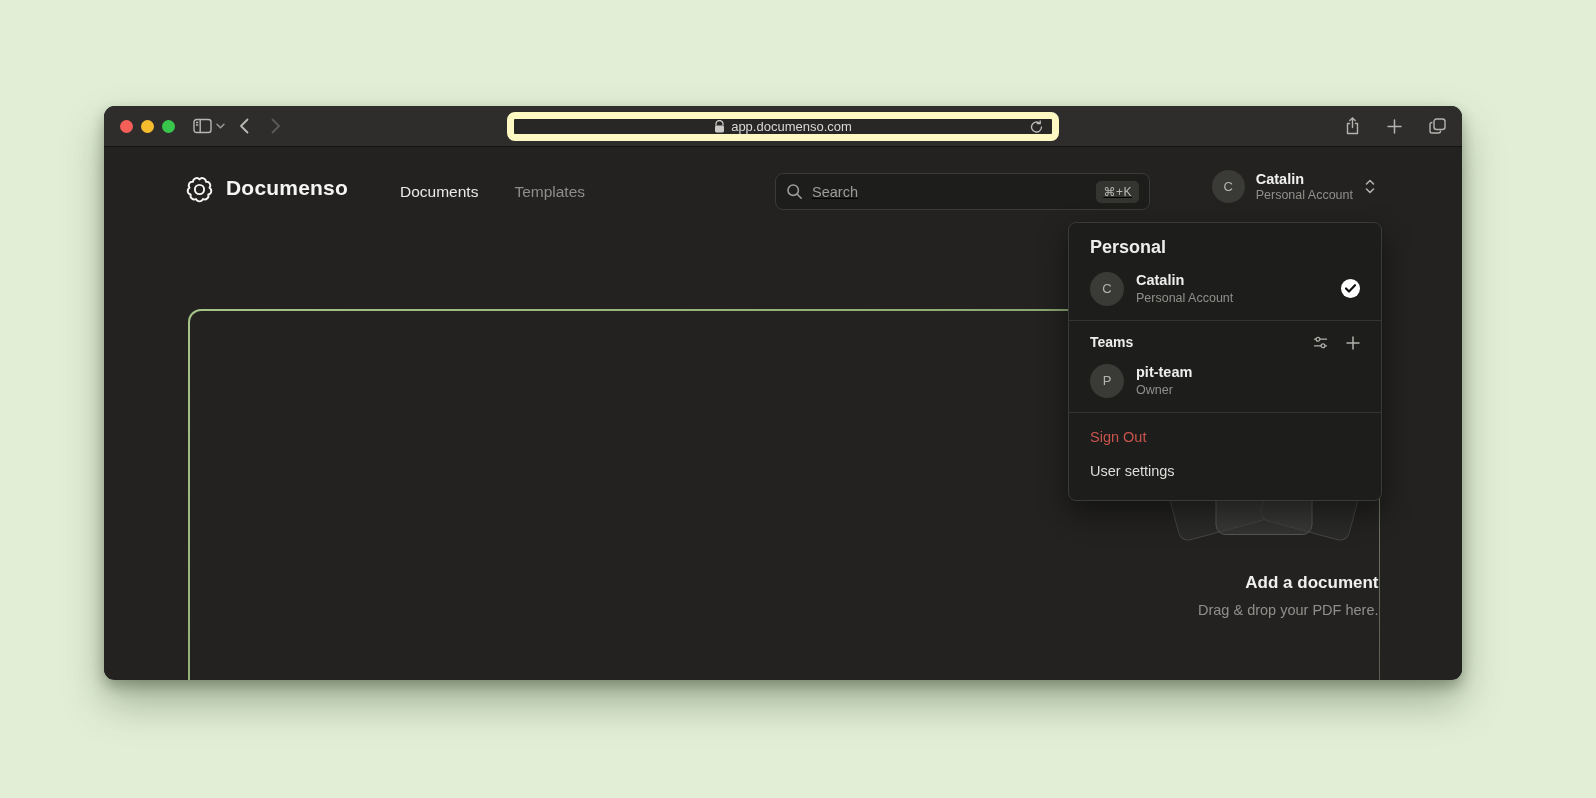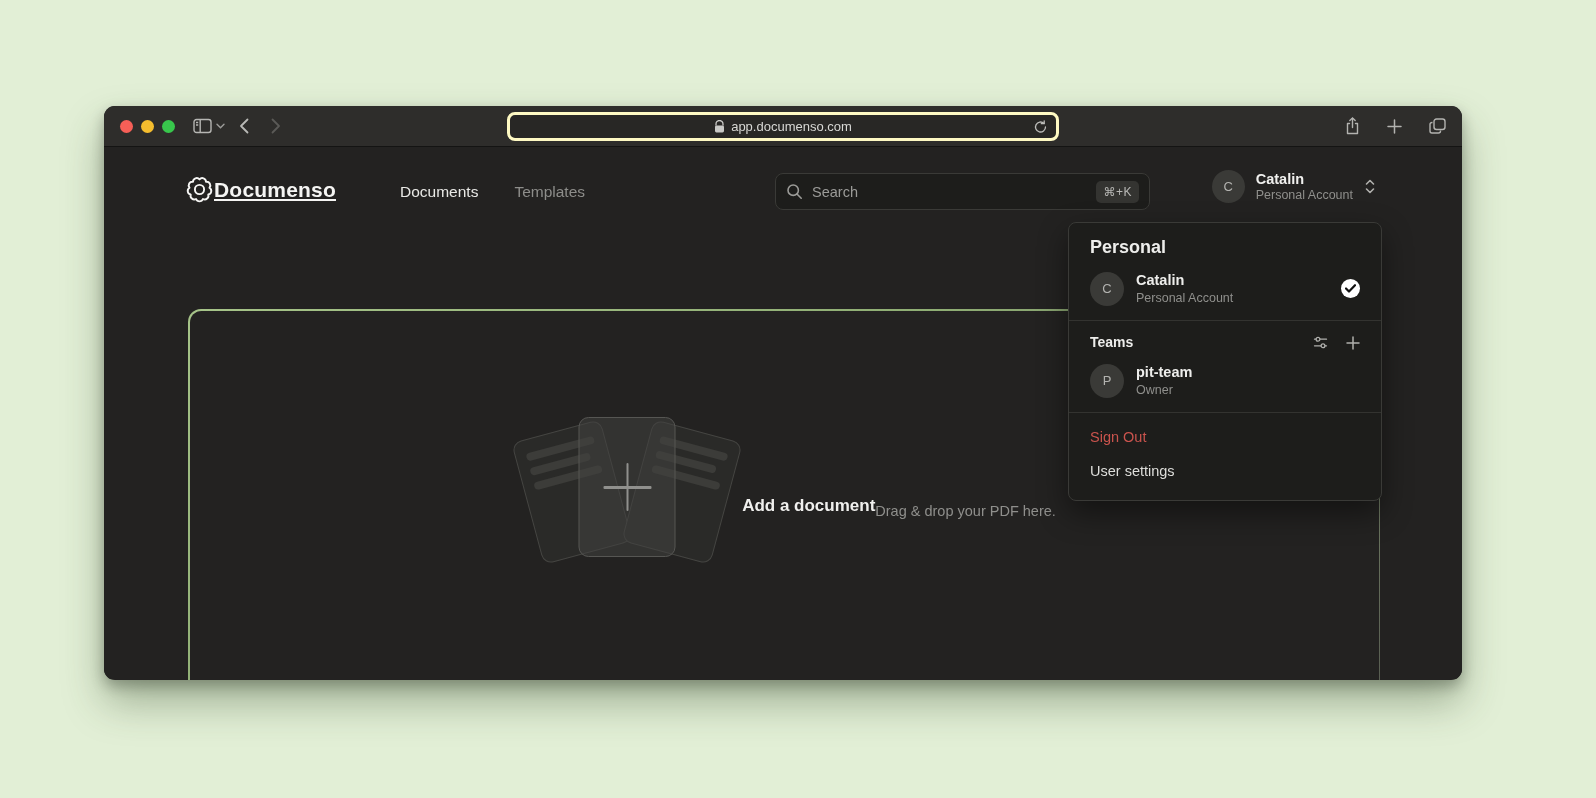--- a/index.html
+++ b/index.html
@@ -27,43 +27,43 @@
   .dot-zoom  { background:#38c74c; }
   .chrome-nav { display:flex; align-items:center; margin-left:18px; color:#b6b6b3; }
   .chrome-nav .icon-btn { display:flex; align-items:center; justify-content:center; }
   .sidebar-btn { margin-right:4px; }
   .chev-down-small { color:#9a9a97; margin-right:14px; }
   .back-btn { color:#b9b9b6; margin-right:22px; }
   .fwd-btn  { color:#5b5a57; }
   .urlbar {
     position:absolute; left:50%; top:6px; transform:translateX(-50%);
     width:552px; height:29px; border-radius:8px;
-    background:#282725; border:3px solid #fef9c3;
+    background:#282725; border:7px solid #fef9c3;
     display:flex; align-items:center; justify-content:center;
     color:#d8d8d5; font-size:13px; gap:6px;
   }
   .urlbar .lock { color:#c9c9c6; display:flex; }
   .urlbar .reload { position:absolute; right:9px; color:#bdbdba; display:flex; }
   .chrome-right { margin-left:auto; display:flex; align-items:center; gap:27px; color:#b3b3b0; }
   
   .app { position:relative; height:532px; background:#232221; }
   .app-header { position:relative; height:90px; }
   .brand {
-    position:absolute; left:82px; top:29px; display:flex; align-items:center; gap:1px;
-    color:#f5f5f3; cursor:pointer;text-decoration:underline;
+    position:absolute; left:82px; top:29px; display:flex; align-items:flex-start; gap:13px;
+    color:#f5f5f3; cursor:pointer;
   }
   .brand .wordmark { font-size:21px; font-weight:bold; letter-spacing:.2px; }
   .main-nav { position:absolute; left:296px; top:36px; display:flex; gap:36px; font-size:15.5px; }
   .main-nav .nav-item { cursor:pointer; }
   .nav-active { color:#e9e9e6; font-weight:normal; }
   .nav-muted  { color:#8d8d8a; }
   .searchbox {
     position:absolute; left:671px; top:26px; width:375px; height:37px;
     background:#1d1d1b; border:1px solid #3a3a37; border-radius:8px;
-    display:flex; align-items:center; padding:0 10px; gap:9px;
+    display:flex; align-items:center; padding:0 10px; gap:9px;text-decoration:underline;
   }
   .searchbox svg { color:#9b9b98; flex:none; }
   .searchbox input {
     flex:1; background:transparent; border:none; outline:none;
     color:#e6e6e3; font-size:14.5px; font-family:inherit;
   }
   .searchbox input::placeholder { color:#9b9b98; opacity:1; }
   .kbd {
     background:#343431; color:#b9b9b6; border-radius:5px;
     font-size:12px; padding:4px 7px; letter-spacing:.5px;
@@ -83,21 +83,21 @@
   .acct-sub  { font-size:12.5px; color:#8f8f8c; line-height:1.25; }
   .chevrons { color:#b0b0ad; display:flex; }
   
   .dropzone-border {
     position:absolute; left:84px; top:162px; width:1192px; height:394px;
     border-radius:13px; padding:1.5px;
     background:linear-gradient(150deg,#a6c489 0%,#8fae74 40%,#6c7760 80%,#565b50 100%);
   }
   .dropzone {
     width:100%; height:100%; border-radius:11.5px; background:#232221;
-    display:flex; align-items:center; justify-content:center;
+    display:flex; flex-direction:column; align-items:flex-end; justify-content:center;
     cursor:pointer;
   }
   .cards { position:relative; width:230px; height:148px; margin-bottom:30px; }
   .card { position:absolute; border-radius:10px; }
   .card-left, .card-right {
     width:92px; height:126px; top:12px; background:#2a2a28; border:1px solid #454542;
     padding:13px 10px 0;
   }
   .card-left  { left:14px;  transform:rotate(-15deg); }
   .card-right { right:14px; transform:rotate(15deg); }

